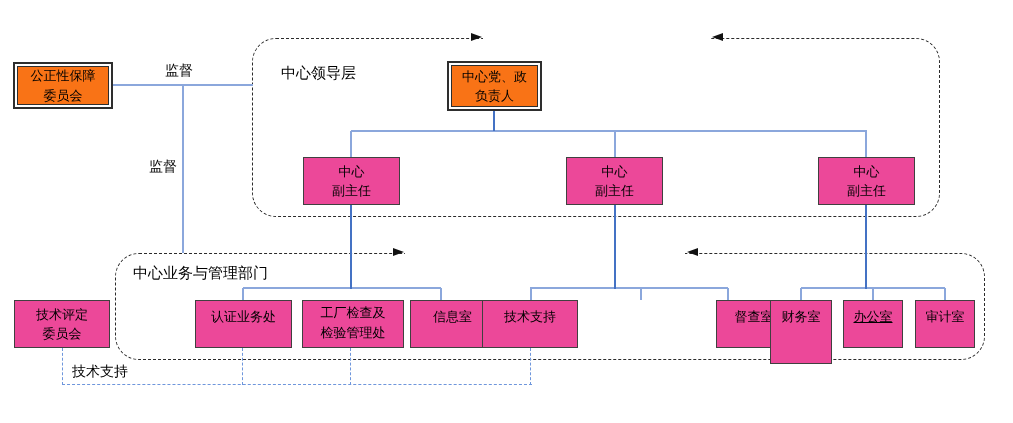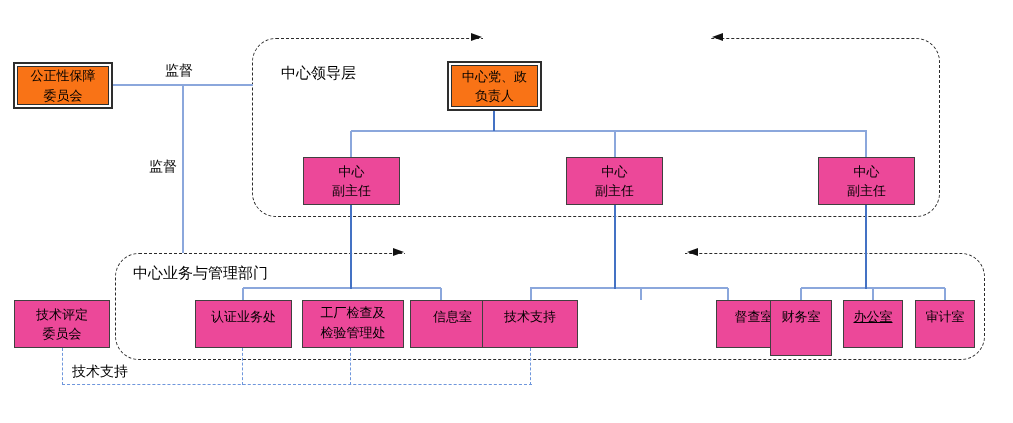--- a/index.html
+++ b/index.html
@@ -106,21 +106,21 @@
 
   <div class="box" style="left:14px;top:300px;width:96px;height:48px;">技术评定
 委员会</div>
 
   <div class="box toptext" style="left:195px;top:300px;width:97px;height:48px;">认证业务处</div>
   <div class="box toptext" style="left:302px;top:300px;width:102px;height:48px;padding-top:2px;">工厂检查及
 检验管理处</div>
   <div class="box toptext" style="left:410px;top:300px;width:85px;height:48px;">信息室</div>
   <div class="box toptext" style="left:482px;top:300px;width:96px;height:48px;">技术支持</div>
   <div class="box toptext" style="left:716px;top:300px;width:76px;height:48px;">督查室</div>
-  <div class="box toptext" style="left:770px;top:300px;width:62px;height:56px;">财务室</div>
+  <div class="box toptext" style="left:770px;top:300px;width:62px;height:64px;">财务室</div>
   <div class="box toptext" style="left:843px;top:300px;width:60px;height:48px;text-decoration:underline;">办公室</div>
   <div class="box toptext" style="left:915px;top:300px;width:60px;height:48px;">审计室</div>
 
   <div class="lbl" style="left:150px;top:62px;width:58px;text-align:center;">监督</div>
   <div class="lbl" style="left:134px;top:158px;width:58px;text-align:center;">监督</div>
   <div class="lbl big" style="left:281px;top:64px;">中心领导层</div>
   <div class="lbl big" style="left:133px;top:264px;">中心业务与管理部门</div>
   <div class="lbl" style="left:72px;top:363px;">技术支持</div>
 
 </div>

